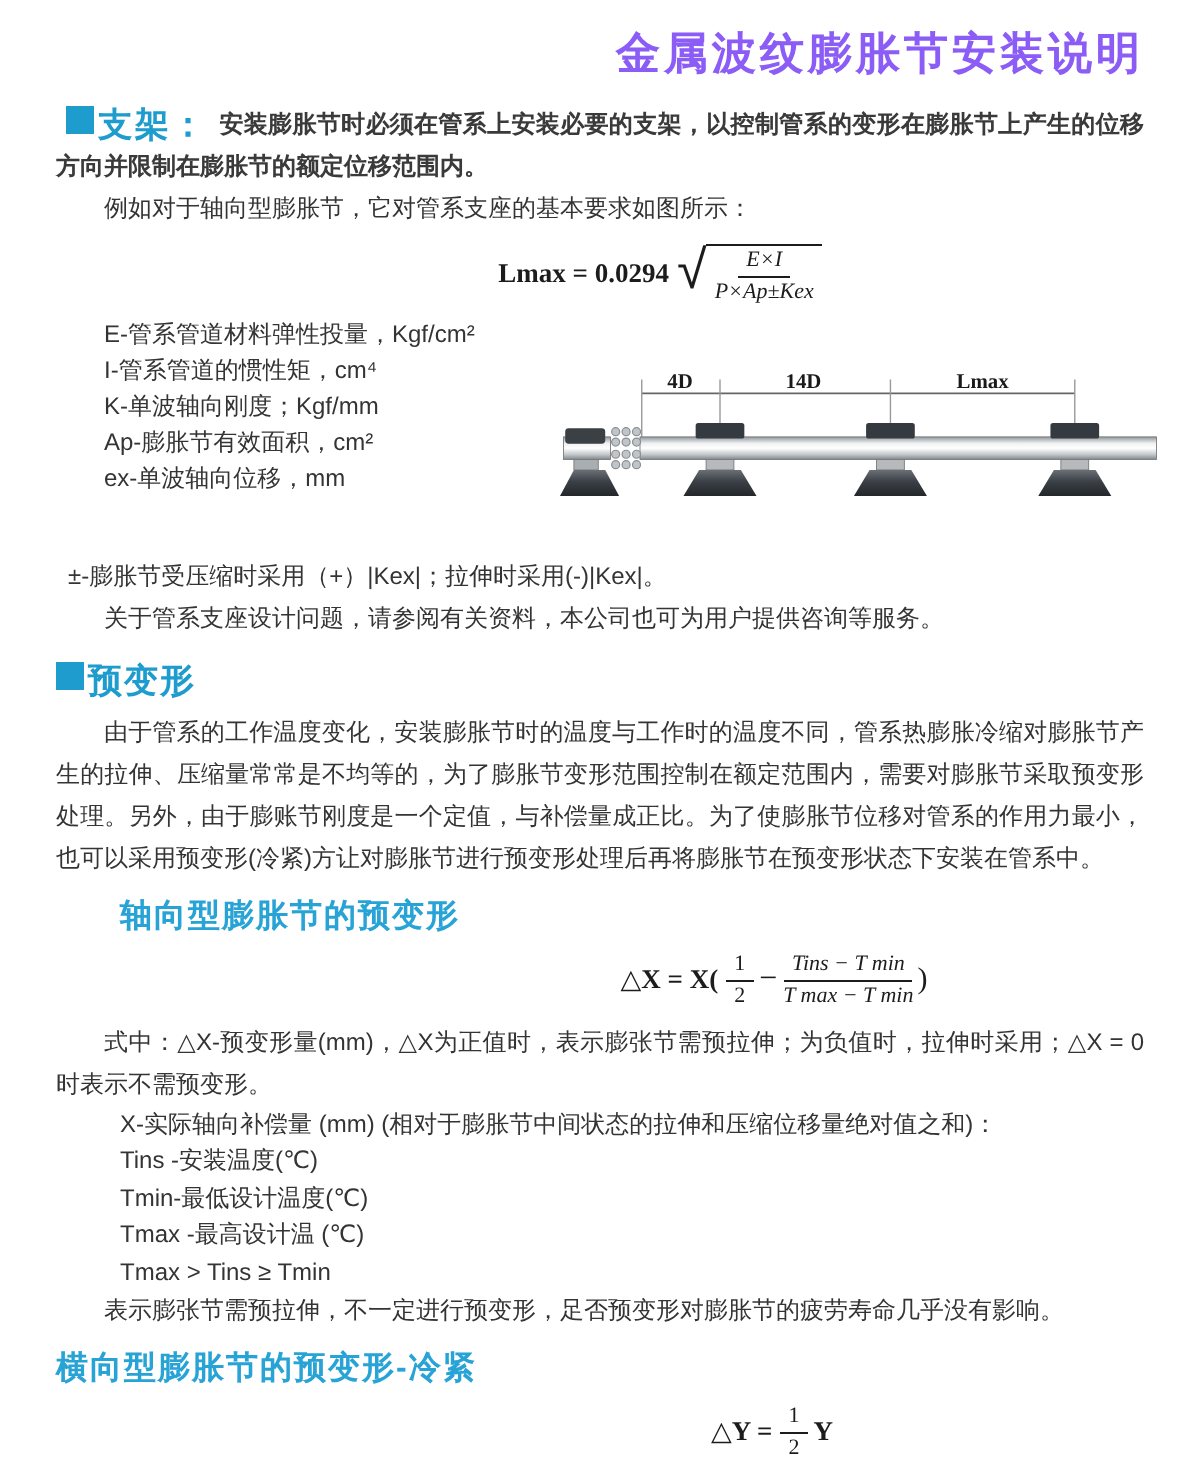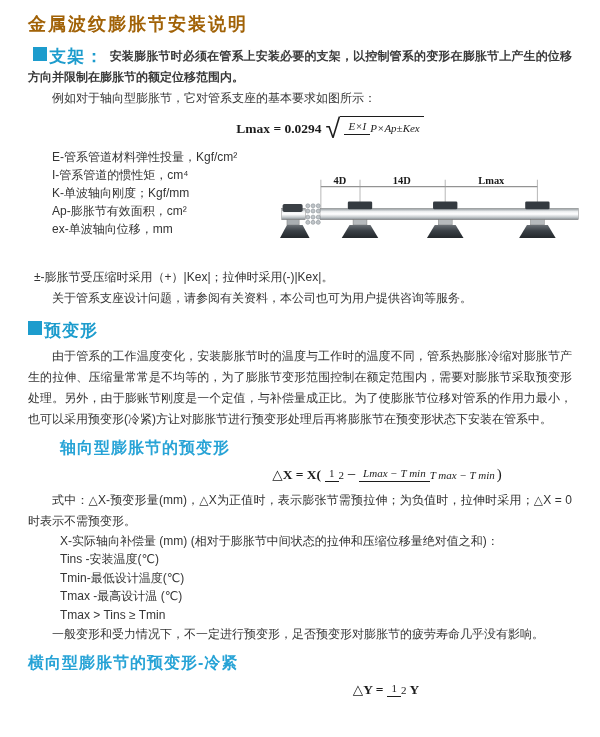--- a/index.html
+++ b/index.html
@@ -3,42 +3,42 @@
 <meta charset="utf-8">
 <style>
   html,body{margin:0;padding:0;}
   body{
     width:600px;height:737px;overflow:hidden;background:#ffffff;
     font-family:"Liberation Sans","DejaVu Sans",sans-serif;
     color:#343434;-webkit-font-smoothing:antialiased;
   }
   .page{padding:0 28px;}
   .doc-title{
-    text-align:left;font-size:18px;font-weight:700;color:#a16207;
+    text-align:right;font-size:22px;font-weight:700;color:#8b5cf6;
     letter-spacing:2px;margin:12px 0 10px 0;
   }
   .sq{
     display:inline-block;width:14px;height:14px;background:#1d9ccd;
     vertical-align:-1px;margin-right:2px;
   }
   .blue-head{
     color:#1d9ccd;font-size:17px;font-weight:700;letter-spacing:1px;
     vertical-align:-2px;margin-right:6px;
   }
   .support-para{margin:10px 0 0 0;line-height:21px;font-size:12px;text-indent:5px;font-weight:600;color:#3a3a3a;text-align:justify;}
   .para{margin:0;line-height:21px;font-size:12px;text-indent:2em;text-align:justify;}
   .formula-row{display:flex;justify-content:center;align-items:center;margin:7px 0 6px 0;}
   .f-shift1{transform:translateX(30px);}
   .f-shift2{transform:translateX(88px);}
   .serif{font-family:"Liberation Serif","DejaVu Serif",serif;}
   .f-lhs{font-family:"Liberation Serif","DejaVu Serif",serif;font-weight:700;font-size:13.5px;color:#1c1c1c;margin-right:4px;}
   .sqrt{display:inline-flex;align-items:flex-start;}
   .sqrt-sign{font-size:27px;line-height:0.95;font-weight:400;color:#1c1c1c;transform:translateY(1px);}
   .radicand{border-top:1.6px solid #1c1c1c;padding:1px 4px 0 4px;}
-  .frac{display:inline-flex;flex-direction:row;align-items:center;font-size:11px;line-height:1.15;color:#1c1c1c;vertical-align:middle;}
+  .frac{display:inline-flex;flex-direction:column;align-items:center;font-size:11px;line-height:1.15;color:#1c1c1c;vertical-align:middle;}
   .frac .top{border-bottom:1px solid #1c1c1c;padding:0 4px 1px 4px;}
   .frac .bot{padding-top:1px;}
   .fvar{font-style:italic;font-family:"Liberation Serif","DejaVu Serif",serif;}
   .f-paren{font-size:15px;font-family:"Liberation Serif","DejaVu Serif",serif;color:#1c1c1c;margin:0 2px;}
   .f-op{font-family:"Liberation Serif","DejaVu Serif",serif;color:#1c1c1c;margin:0 3px;}
   .def-row{display:flex;margin-top:3px;}
   .def-col{width:252px;flex-shrink:0;}
   .def-line{font-size:12px;line-height:18px;white-space:nowrap;}
   .def-line.ind{padding-left:24px;}
   .diagram-wrap{flex:1;margin-top:24px;}
@@ -164,35 +164,35 @@
   <div class="sub-head ind">轴向型膨胀节的预变形</div>
 
   <div class="formula-row f-shift2">
     <span class="f-lhs">△X = X(</span>
     <span class="frac serif">
       <span class="top">1</span>
       <span class="bot">2</span>
     </span>
     <span class="f-op">−</span>
     <span class="frac">
-      <span class="top fvar">Lmax − T min</span>
+      <span class="top fvar">Tins − T min</span>
       <span class="bot fvar">T max − T min</span>
     </span>
     <span class="f-paren">)</span>
   </div>
 
   <p class="para">式中：△X-预变形量(mm)，△X为正值时，表示膨张节需预拉伸；为负值时，拉伸时采用；△X = 0时表示不需预变形。</p>
   <p class="x-line">X-实际轴向补偿量 (mm) (相对于膨胀节中间状态的拉伸和压缩位移量绝对值之和)：</p>
   <div class="temps">
     <p>Tins -安装温度(℃)</p>
     <p>Tmin-最低设计温度(℃)</p>
     <p>Tmax -最高设计温 (℃)</p>
     <p>Tmax &gt; Tins ≥ Tmin</p>
   </div>
-  <p class="para">一般变形和受力情况下，不一定进行预变形，足否预变形对膨胀节的疲劳寿命几乎没有影响。</p>
+  <p class="para">表示膨张节需预拉伸，不一定进行预变形，足否预变形对膨胀节的疲劳寿命几乎没有影响。</p>
 
   <div class="sub-head">横向型膨胀节的预变形-冷紧</div>
 
   <div class="formula-row f-shift2">
     <span class="f-lhs">△Y =</span>
     <span class="frac serif">
       <span class="top">1</span>
       <span class="bot">2</span>
     </span>
     <span class="f-lhs" style="margin-left:3px">Y</span>

